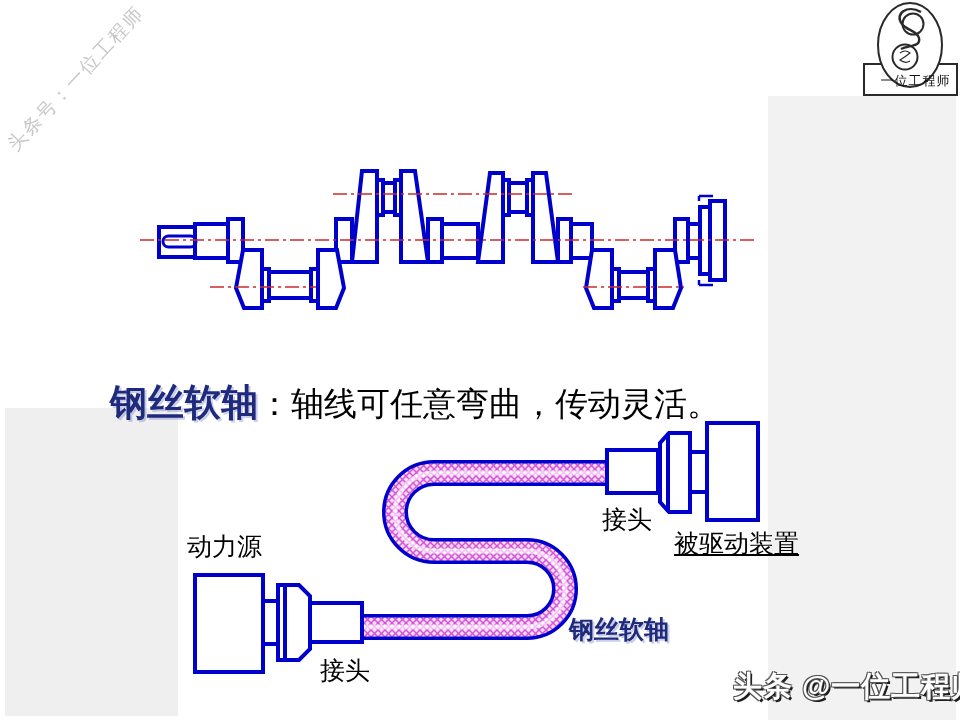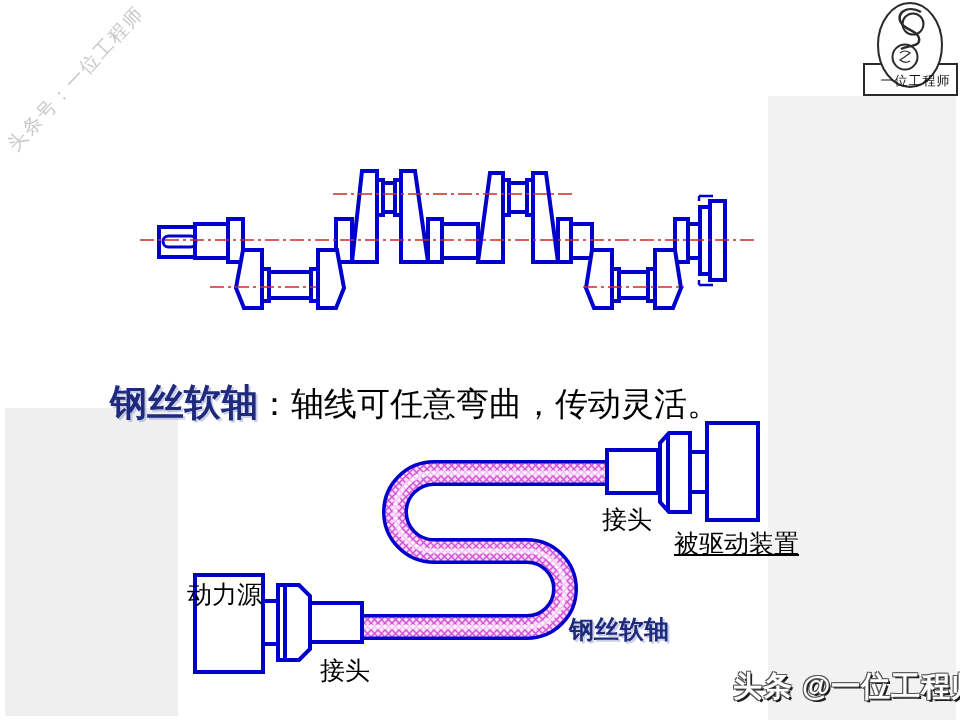--- a/index.html
+++ b/index.html
@@ -27,21 +27,21 @@
     display:flex;align-items:center;justify-content:center;
     font-size:13px;color:#141414;letter-spacing:1px;
   }
   .heading{left:110px;top:346px;font-size:33px;color:#000;margin-top:32px;}
   .heading .term{
     font-family:"Liberation Sans","DejaVu Sans",sans-serif;
     font-weight:bold;font-size:37px;color:#1f2a7c;
     text-shadow:2px 2px 0 rgba(122,134,200,0.40);
   }
   .lbl{font-size:25px;color:#000;}
-  .lbl-power{left:187px;top:530px;margin-top:48px;}
+  .lbl-power{left:187px;top:530px;}
   .lbl-joint-left{left:320px;top:654px;}
   .lbl-joint-right{left:602px;top:503px;}
   .lbl-driven{left:674px;top:527px;text-decoration:underline;}
   .lbl-shaft{
     left:569px;top:613px;font-size:25px;font-weight:bold;color:#1f2a7c;
     font-family:"Liberation Sans","DejaVu Sans",sans-serif;
     text-shadow:2px 2px 0 rgba(122,134,200,0.40);
   }
   .footer-credit{
     left:733px;top:667px;font-size:29px;font-weight:bold;color:#ffffff;

